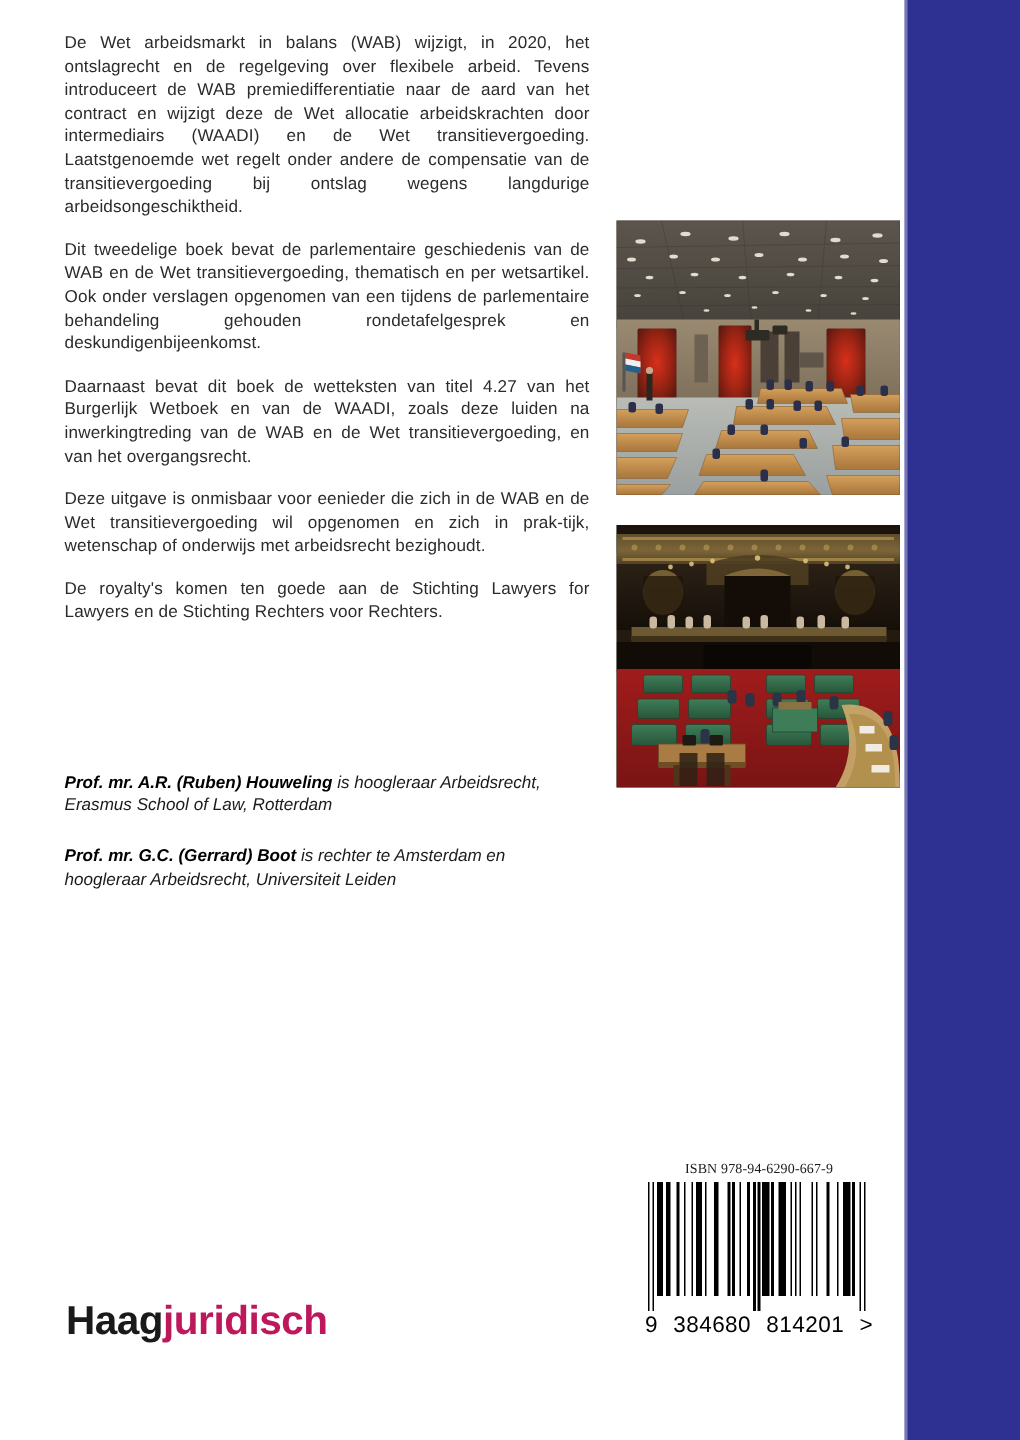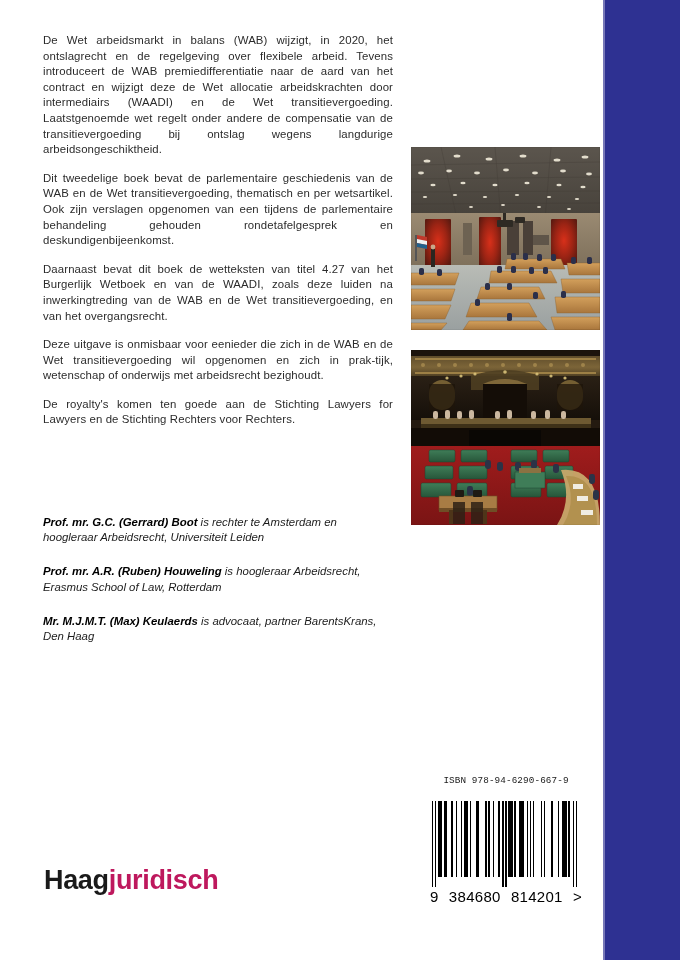--- a/index.html
+++ b/index.html
@@ -26,21 +26,21 @@
     position:absolute;
     top:0; left:0;
     width:2px; height:960px;
     background:#ffffff;
     opacity:.35;
   }
 
   
   .blurb {
     position:absolute;
-    left:43px; top:33px;
+    left:43px; top:22px;
     width:350px;
   }
   .blurb p {
     font-size:11.4px;
     line-height:15.6px;
     color:#2b2b2b;
     text-align:justify;
     margin-bottom:13px;
     letter-spacing:.01em;
     -webkit-hyphens:manual; hyphens:manual;
@@ -96,22 +96,22 @@
   .barcode-block {
     position:absolute;
     left:430px; top:775px;
     width:152px;
   }
   .isbn-text {
     font-size:9.3px;
     color:#1a1a1a;
     letter-spacing:.012em;
     text-align:center;
-    margin-bottom:15px;
-    font-family:Liberation Mono, monospace;
+    margin-bottom:3px;
+    font-family:Liberation Serif, serif;
   }
   .barcode-bars {
     height:86px;
     width:152px;
     position:relative;
     background:#ffffff;
   }
   .barcode-bars i {
     position:absolute;
     top:0;
@@ -135,35 +135,32 @@
 <body>
 
 <div class="cover">
 
   <div class="spine-band">
     <div class="spine-band-edge"></div>
   </div>
 
   <div class="blurb">
     <p>De Wet arbeidsmarkt in balans (WAB) wijzigt, in 2020, het ontslagrecht en de regelgeving over flexibele arbeid. Tevens introduceert de WAB premiedifferentiatie naar de aard van het contract en wijzigt deze de Wet allocatie arbeidskrachten door intermediairs (WAADI) en de Wet transitievergoeding. Laatstgenoemde wet regelt onder andere de compensatie van de transitievergoeding bij ontslag wegens langdurige arbeidsongeschiktheid.</p>
-    <p>Dit tweedelige boek bevat de parlementaire geschiedenis van de WAB en de Wet transitievergoeding, thematisch en per wetsartikel. Ook zijn verslagen opgenomen van een tijdens de parlementaire behandeling gehouden rondetafelgesprek en deskundigenbijeenkomst.</p>
+    <p>Dit tweedelige boek bevat de parlementaire geschiedenis van de WAB en de Wet transitievergoeding, thematisch en per wetsartikel. Ook onder verslagen opgenomen van een tijdens de parlementaire behandeling gehouden rondetafelgesprek en deskundigenbijeenkomst.</p>
     <p>Daarnaast bevat dit boek de wetteksten van titel 4.27 van het Burgerlijk Wetboek en van de WAADI, zoals deze luiden na inwerkingtreding van de WAB en de Wet transitievergoeding, en van het overgangsrecht.</p>
     <p>Deze uitgave is onmisbaar voor eenieder die zich in de WAB en de Wet transitievergoeding wil opgenomen en zich in prak-tijk, wetenschap of onderwijs met arbeidsrecht bezighoudt.</p>
     <p>De royalty's komen ten goede aan de Stichting Lawyers for Lawyers en de Stichting Rechters voor Rechters.</p>
   </div>
 
   <div class="authors">
-    <div class="author">
-      <b>Prof. mr. G.C. (Gerrard) Boot</b><span> is rechter te Amsterdam en hoogleraar Arbeidsrecht, Universiteit Leiden</span>
-    </div>
     <div class="author">
       <b>Prof. mr. A.R. (Ruben) Houweling</b><span> is hoogleraar Arbeidsrecht, Erasmus School of Law, Rotterdam</span>
     </div>
     <div class="author">
-      <b>Mr. M.J.M.T. (Max) Keulaerds</b><span> is advocaat, partner BarentsKrans, Den Haag</span>
+      <b>Prof. mr. G.C. (Gerrard) Boot</b><span> is rechter te Amsterdam en hoogleraar Arbeidsrecht, Universiteit Leiden</span>
     </div>
   </div>
 
   <div class="photo" id="photo-tweedekamer">
     <svg viewBox="0 0 189 183" preserveAspectRatio="none">
       <defs>
         <linearGradient id="ceilG" x1="0" y1="0" x2="0" y2="1">
           <stop offset="0" stop-color="#5b554d"></stop>
             <stop offset="1" stop-color="#46413a"></stop>
         </linearGradient>

